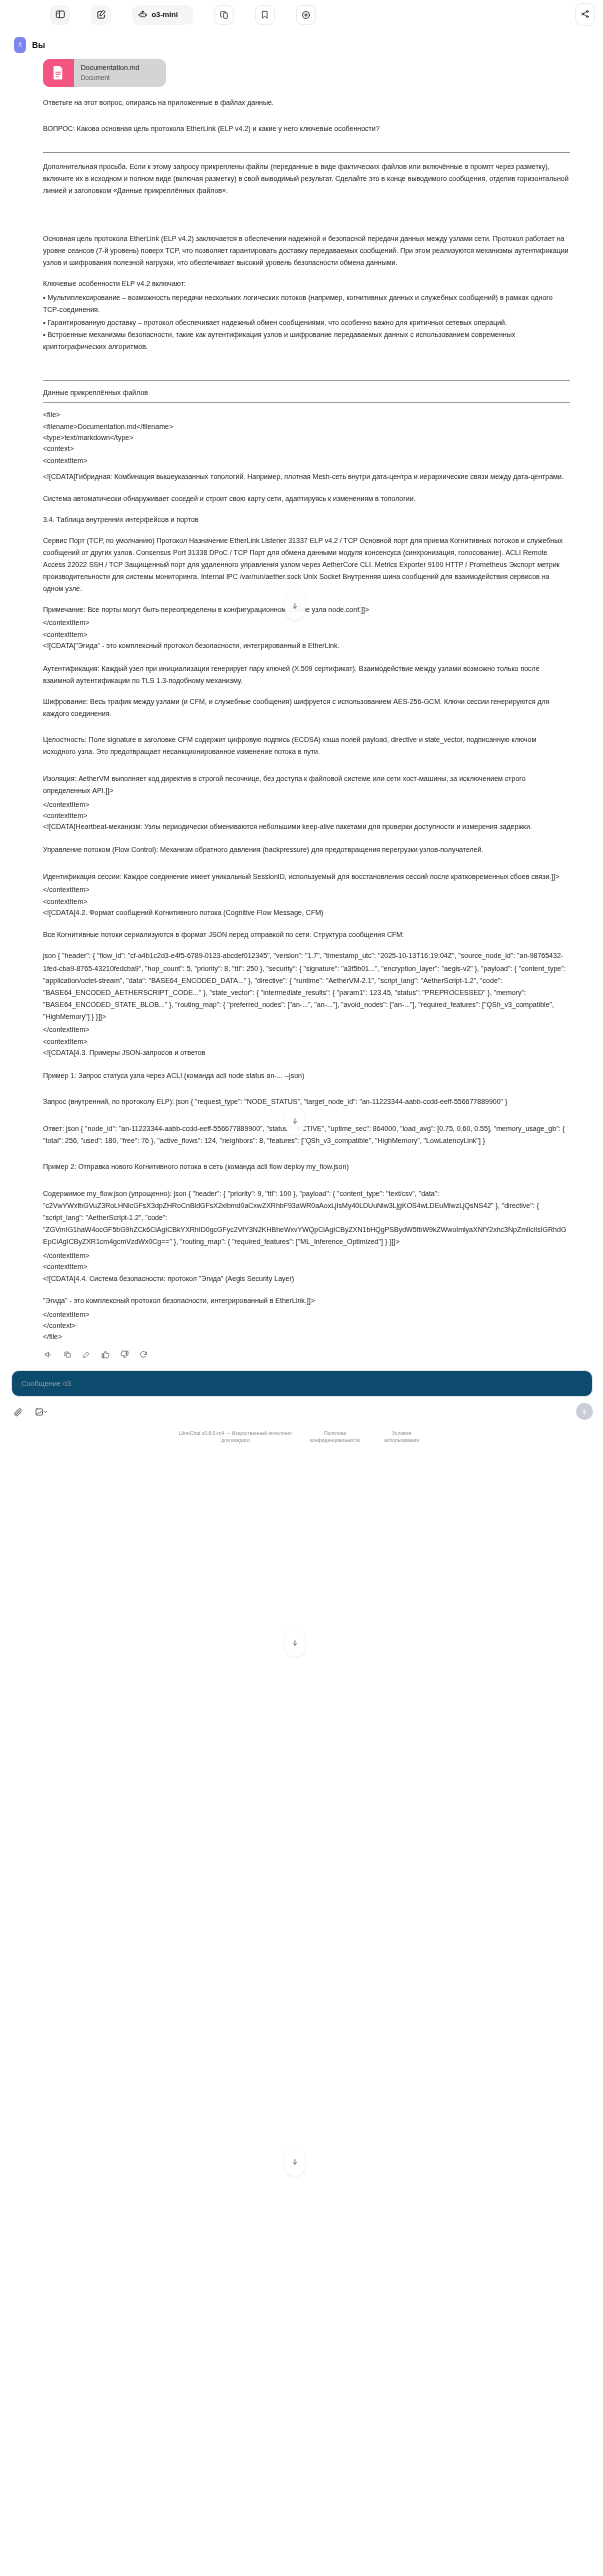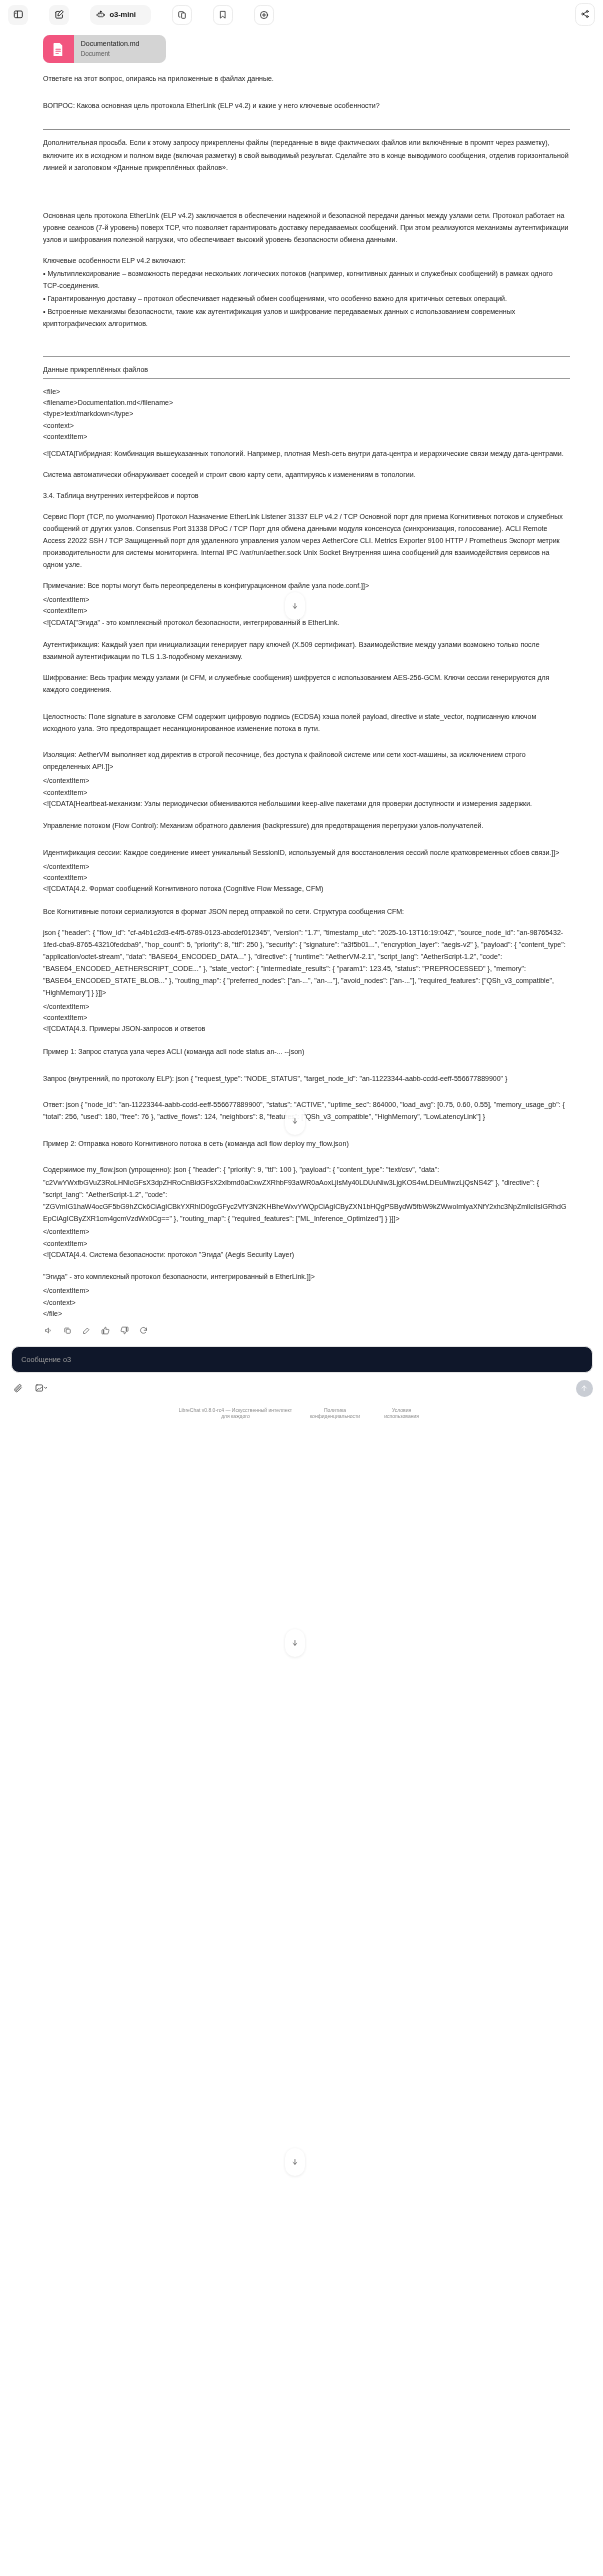--- a/index.html
+++ b/index.html
@@ -17,20 +17,21 @@
   }
 
   
   .topbar {
     position: relative;
     height: 29px;
     display: flex;
     align-items: center;
     padding: 0 7.9px;
     gap: 21px;
+    margin-left: 42px;
   }
   .tb-btn {
     width: 20px; height: 20px;
     border-radius: 6.2px;
     display: flex; align-items: center; justify-content: center;
     background: #f5f5f5;
     border: 0.6px solid transparent;
     cursor: pointer;
     flex: none;
   }
@@ -209,21 +210,21 @@
   .composer-area {
     padding: 7.9px 11.2px 0 11.2px;
   }
   .composer {
     height: 27px;
     border: 0.6px solid #e6e6e6;
     border-radius: 7.9px;
     display: flex;
     align-items: center;
     padding: 0 9px;
-    background: #0f172a;
+    background: #0c4a6e;
   }
   .composer .ph {
     font-size: 7.3px;
     color: #9a9a9a;
   }
   .composer-tools {
     display: flex;
     align-items: center;
     padding: 6.7px 11.2px 0 12.3px;
     gap: 10px;
@@ -339,20 +340,29 @@
         <line x1="8.6" y1="10.9" x2="15.5" y2="6.9"></line>
         <line x1="8.6" y1="13.1" x2="15.5" y2="17.1"></line>
       </svg>
     </span>
   </div>
 </div>
 
 <div class="chat">
 
   <div class="msg">
+    <div class="author-row">
+      <span class="avatar">
+        <svg width="6.2" height="7.3" viewBox="0 0 24 24" fill="none" stroke="#fff" stroke-width="2" stroke-linecap="round">
+          <circle cx="12" cy="7.5" r="3.4"></circle>
+          <path d="M5.5 20c0-3.6 2.9-5.6 6.5-5.6S18.5 16.4 18.5 20"></path>
+        </svg>
+      </span>
+      <span class="author-name">Вы</span>
+    </div>
 
     <div class="attach-wrap">
       <div class="attach">
         <div class="attach-icon">
           <svg width="12.3" height="14.6" viewBox="0 0 24 28" fill="#fff">
             <path d="M4 1.5h11l5 5v20a1.5 1.5 0 0 1-1.5 1.5h-14A1.5 1.5 0 0 1 3 26.5V3A1.5 1.5 0 0 1 4.5 1.5z"></path>
             <rect x="6.5" y="13" width="11" height="1.8" rx="0.9" fill="#f2557f"></rect>
             <rect x="6.5" y="17" width="11" height="1.8" rx="0.9" fill="#f2557f"></rect>
             <rect x="6.5" y="21" width="7" height="1.8" rx="0.9" fill="#f2557f"></rect>
           </svg>

